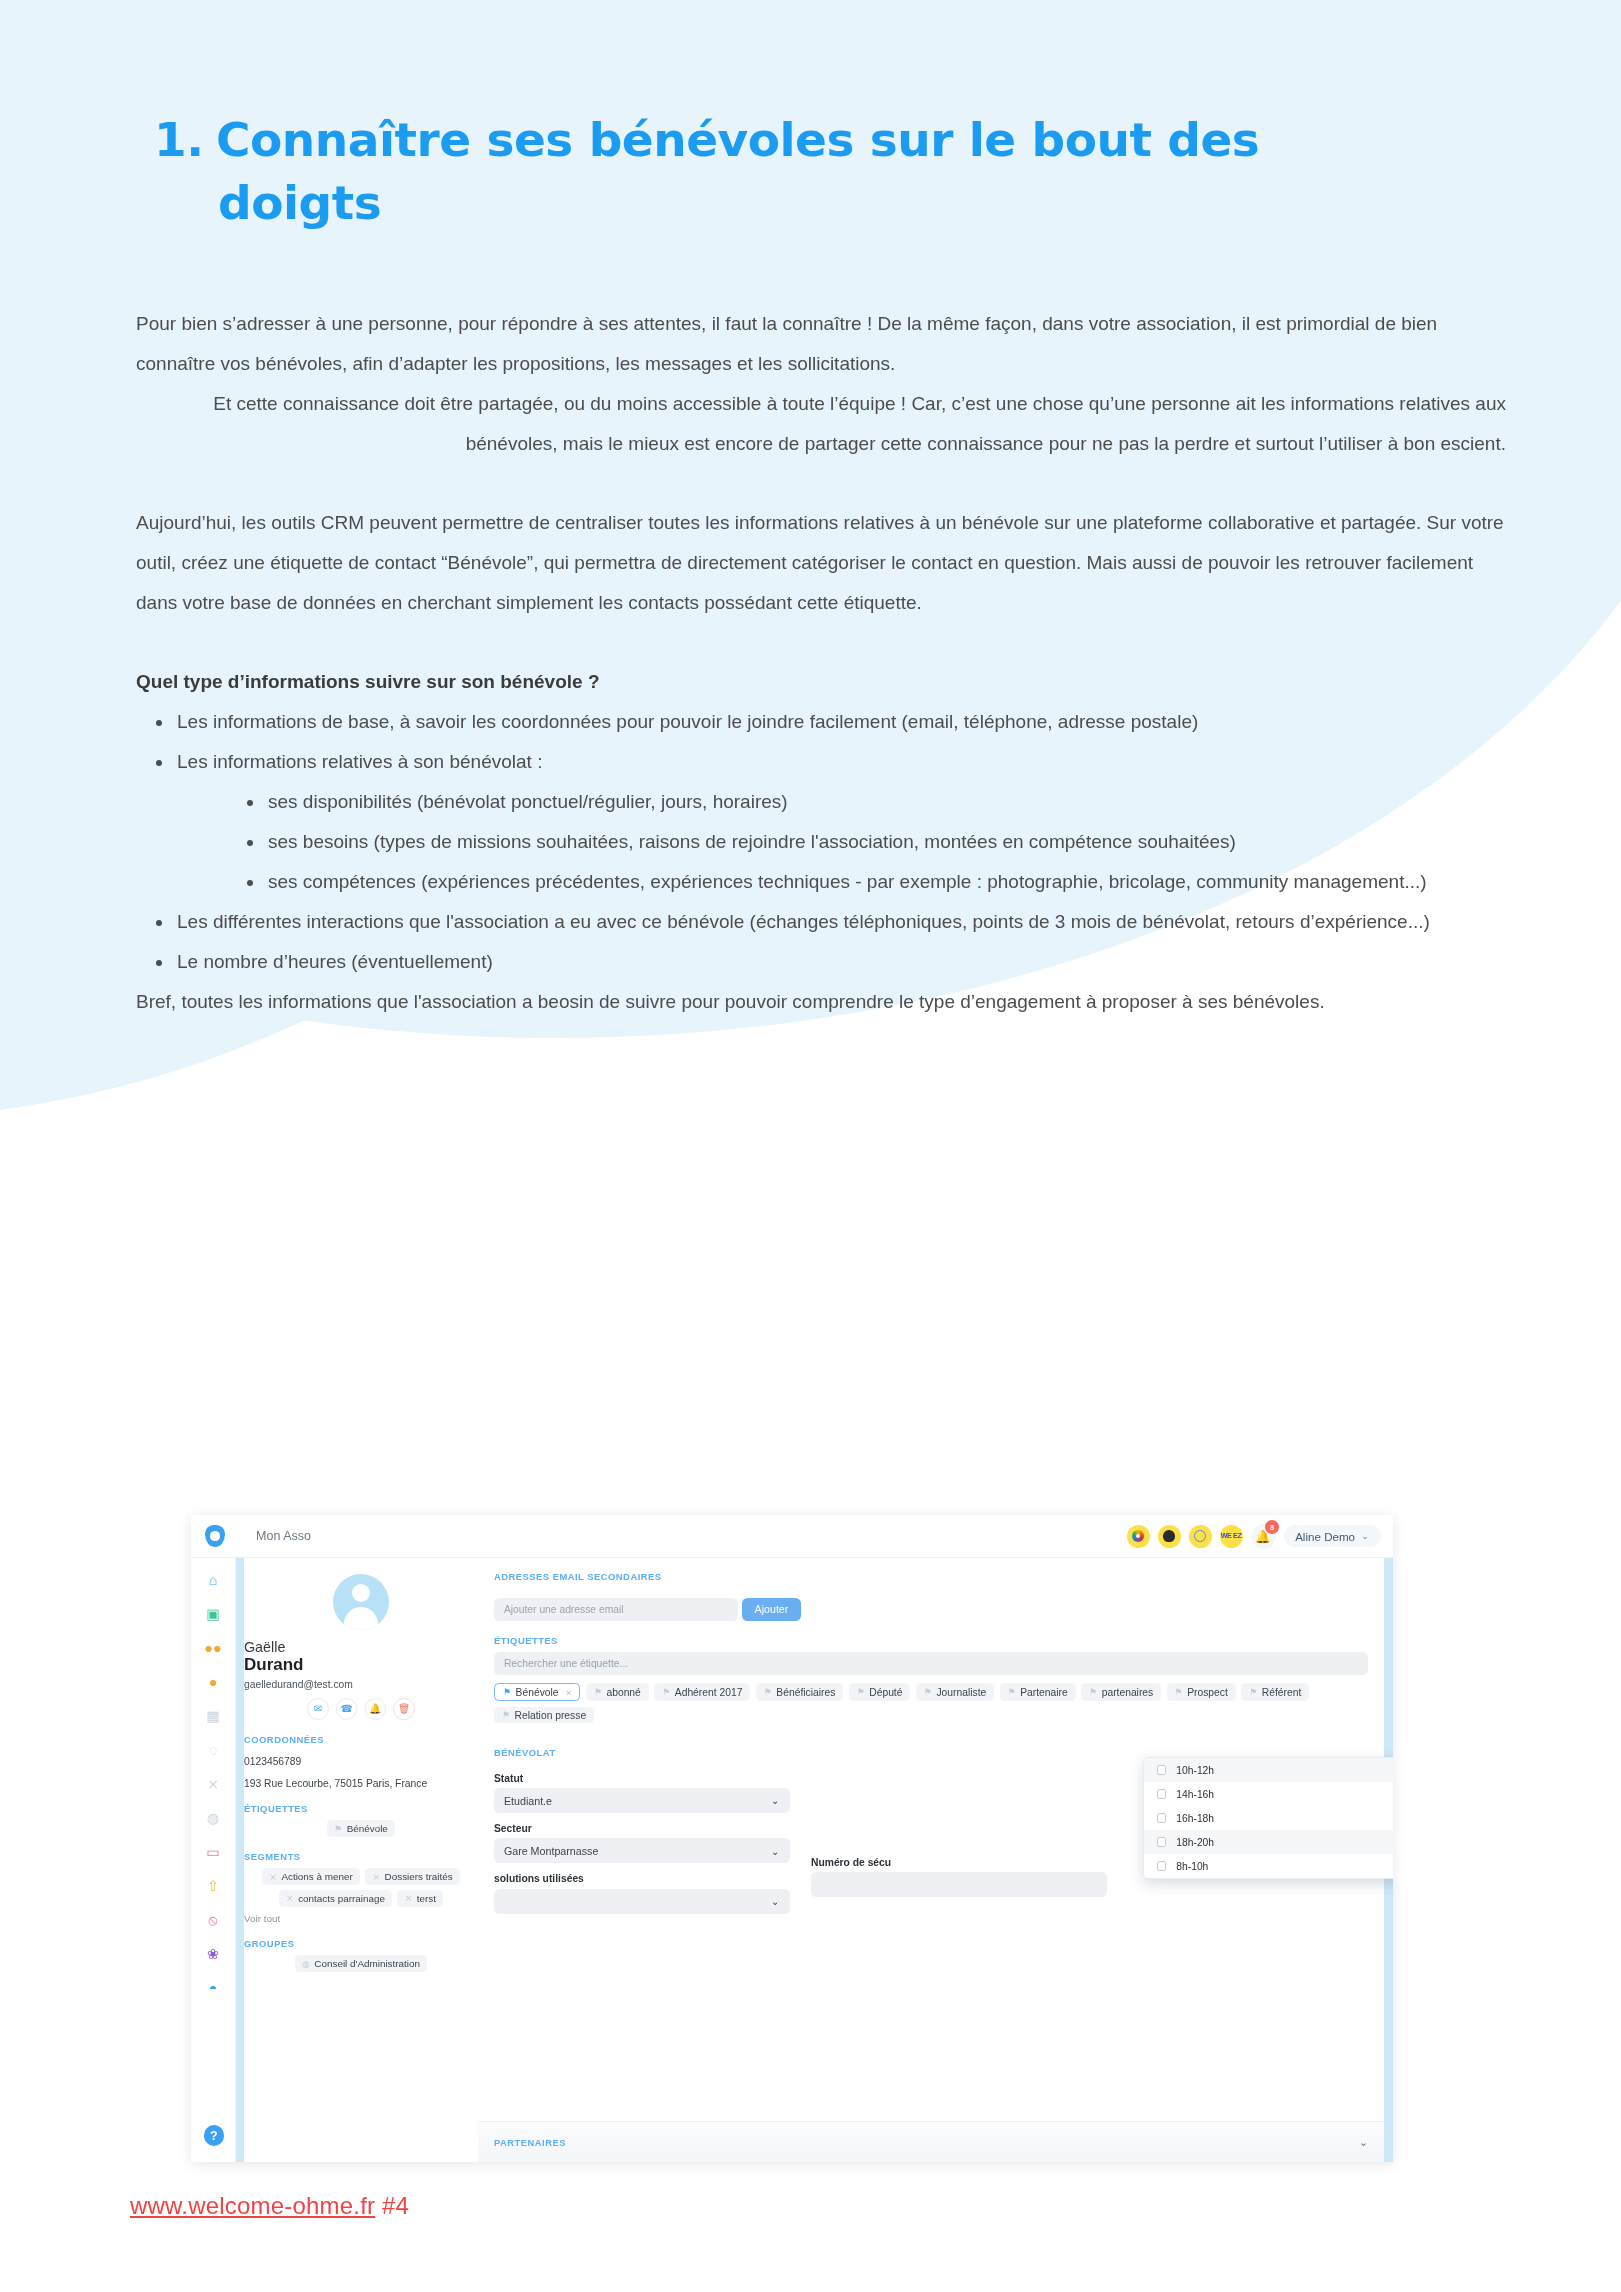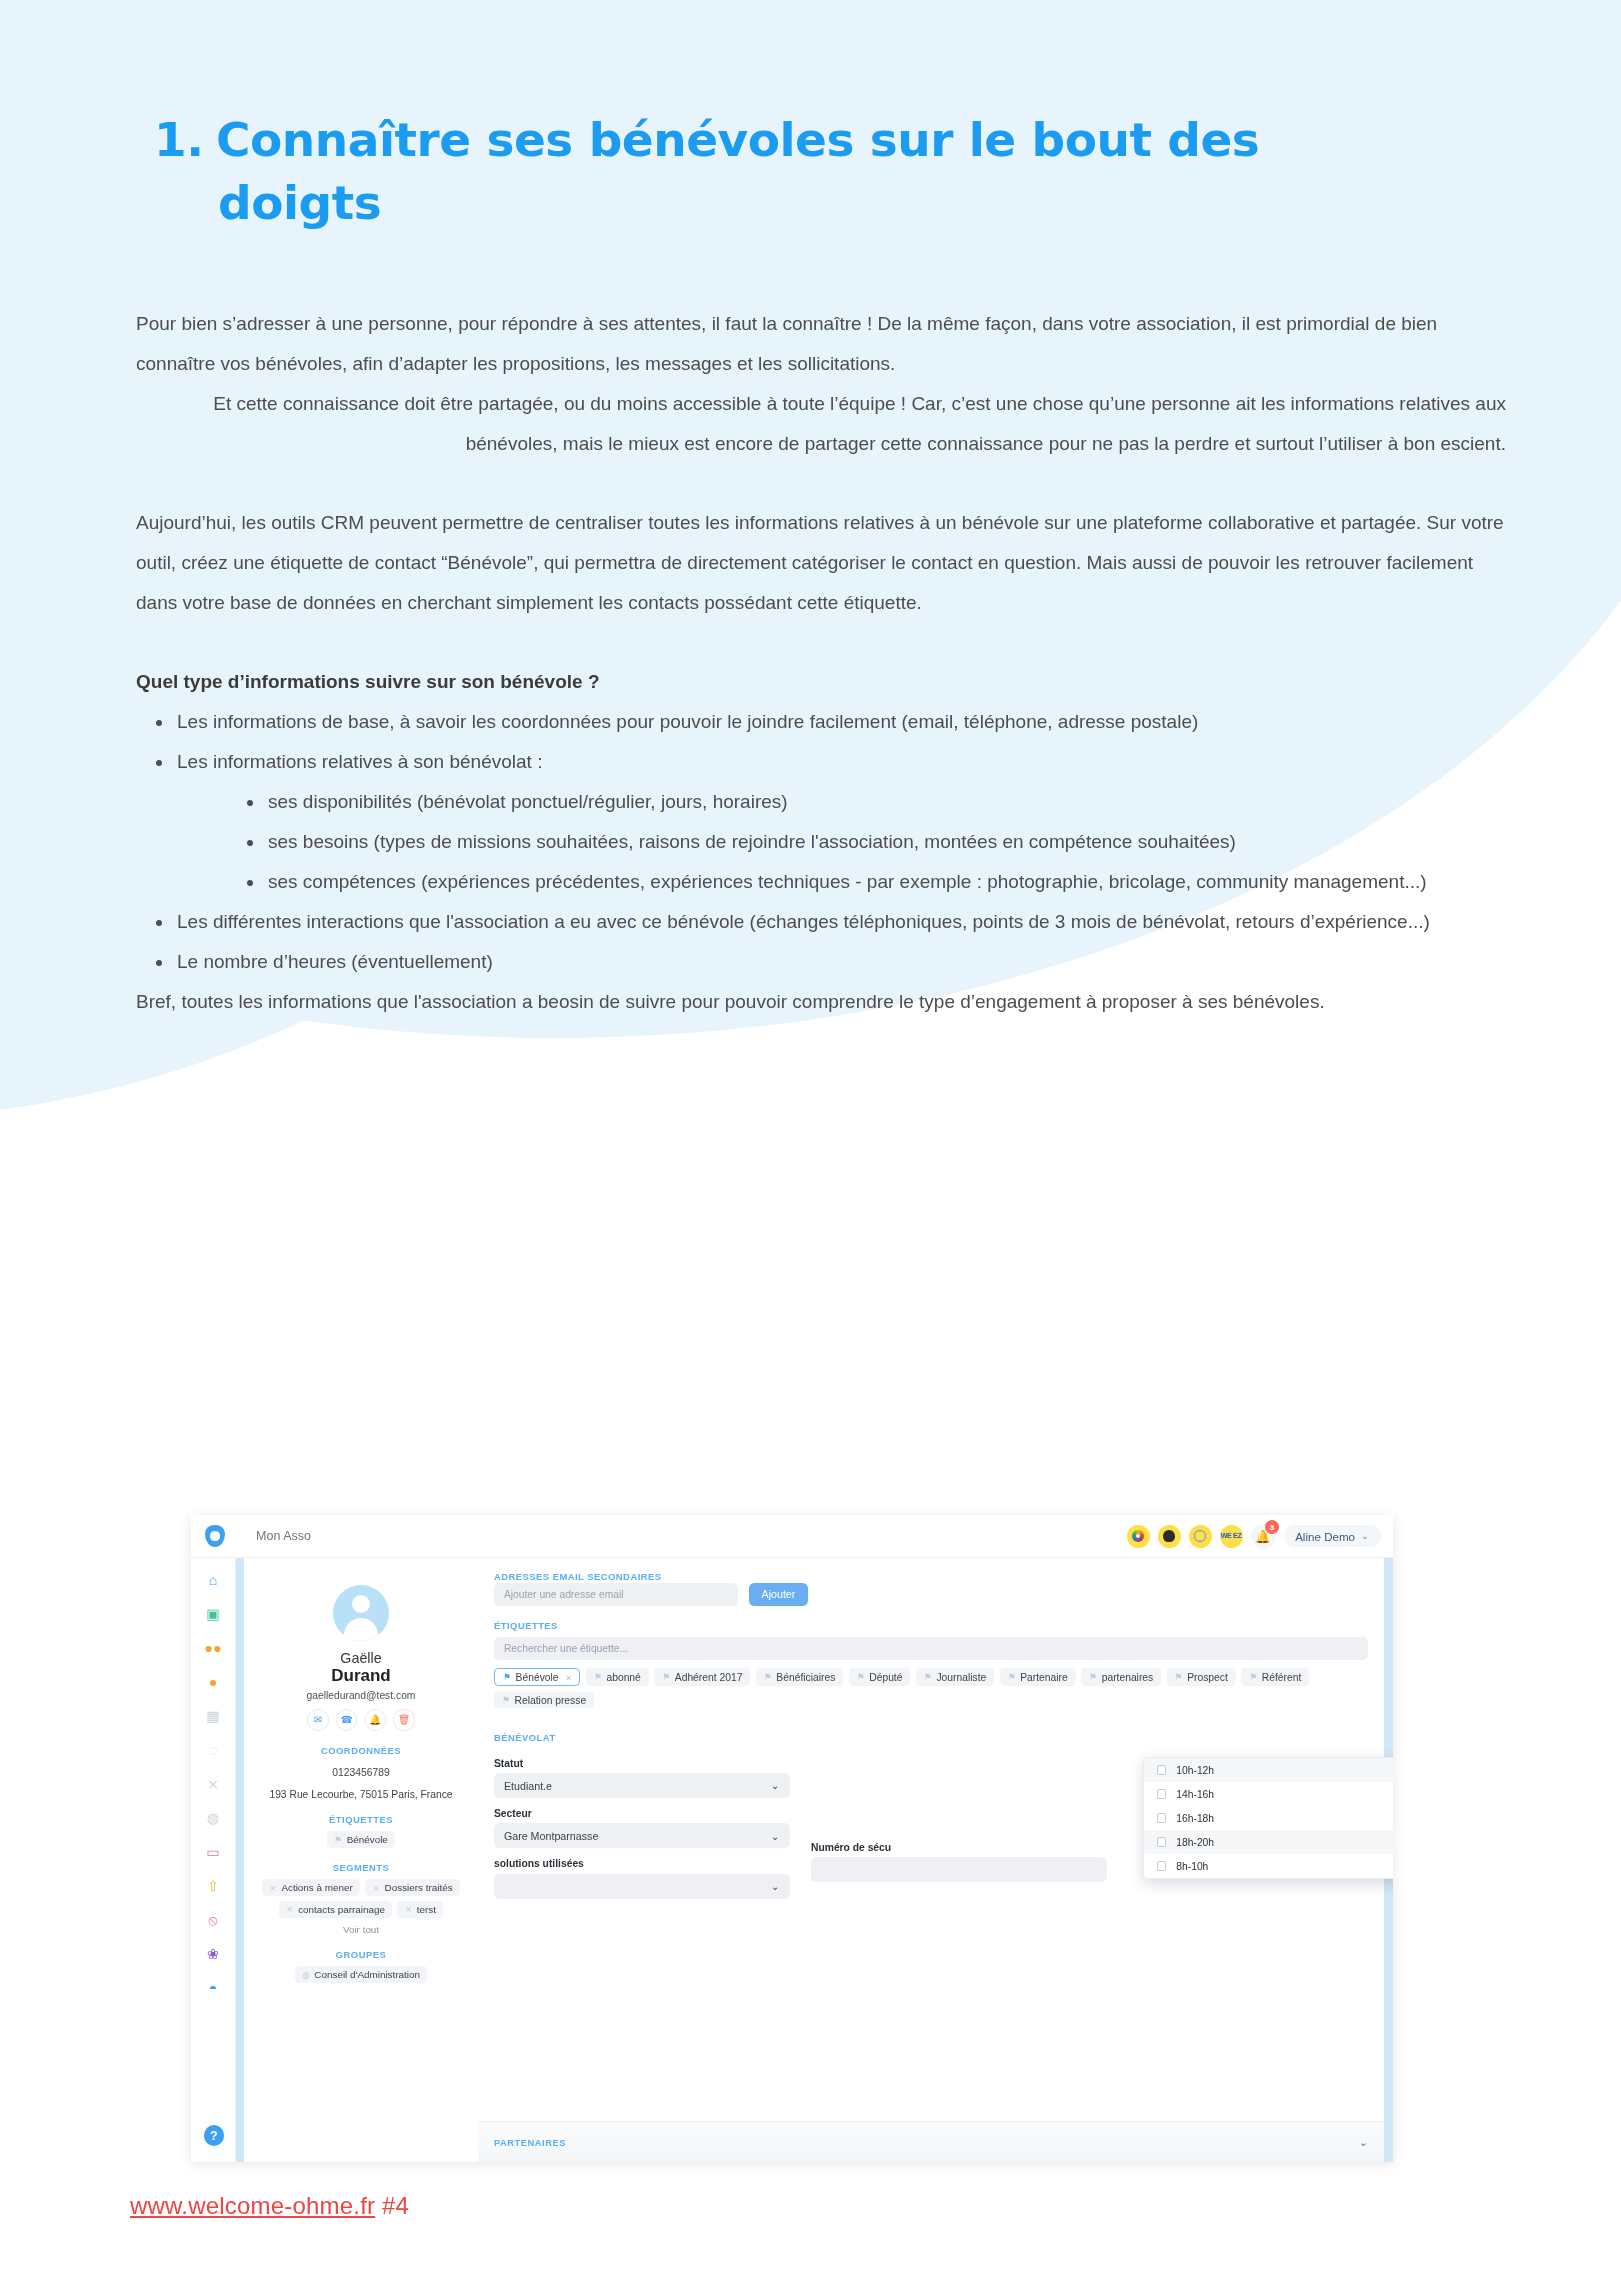--- a/index.html
+++ b/index.html
@@ -172,23 +172,23 @@
     width:20.6px;height:20.6px;border-radius:50%;background:#3aa0ef;color:#fff;
     font-size:12.5px;font-weight:bold;display:flex;align-items:center;justify-content:center;
   }
 
   
   .blue-strip { position:absolute; right:0; top:43px; width:9px; bottom:0; background:#cfe8f8; }
   .blue-strip-l { position:absolute; left:45px; top:43px; width:8px; bottom:0; background:#cfe8f8; }
 
   
   .contact-panel {
-    position:absolute; left:53px; top:54px; width:235px; bottom:0;
+    position:absolute; left:53px; top:43px; width:235px; bottom:0;
     background:#fff; border-right:0.9px solid #eef1f4;
-    text-align:center; padding-top:16px;
+    text-align:left; padding-top:16px;
   }
   .avatar {
     width:56px;height:56px;border-radius:50%;background:#b8e0f7;margin:0 auto;
     position:relative; overflow:hidden;
   }
   .avatar:before{content:"";position:absolute;left:19px;top:9.9px;width:18px;height:18px;border-radius:50%;background:#fff;}
   .avatar:after{content:"";position:absolute;left:10.7px;top:33px;width:34px;height:27px;border-radius:17px 17px 0 0;background:#fff;}
   .c-first { font-size:14.3px; color:#33383d; margin-top:9px; }
   .c-last { font-size:17px; font-weight:bold; color:#1e2227; line-height:1.15; }
   .c-mail { font-size:10.3px; color:#4a5259; margin-top:4.5px; }
@@ -204,21 +204,21 @@
   .chip {
     background:#f2f4f7;border-radius:4.5px;padding:2.7px 7.2px;font-size:9.9px;color:#3c444b;
     display:inline-flex;align-items:center;gap:4.5px;
   }
   .chip .g { color:#c3ccd6; font-size:9px; }
   .voirtout { font-size:9.9px;color:#8b949d;margin-top:6.3px; }
 
   
   .main-panel { position:absolute; left:287px; top:43px; right:9px; bottom:0; background:#fff; padding:12.5px 16px; }
   .m-label { font-size:9.4px; font-weight:bold; color:#5aaef2; letter-spacing:0.5px; }
-  .row-inline { display:flex; gap:11px; align-items:center; margin-top:1px; }
+  .row-inline { display:flex; gap:4px; align-items:center; margin-top:16px; }
   .inp {
     background:#eef0f3; border:none; border-radius:5.4px; height:23px;
     font-size:10.3px; color:#9aa3ac; padding:0 9.9px; display:flex; align-items:center;
   }
   .inp.w-small { width:244px; }
   .inp.w-full { width:100%; }
   .btn-add {
     background:#6aaef2;color:#fff;border-radius:5.4px;height:23px;
     display:flex;align-items:center;padding:0 12.5px;font-size:10.7px;
   }

